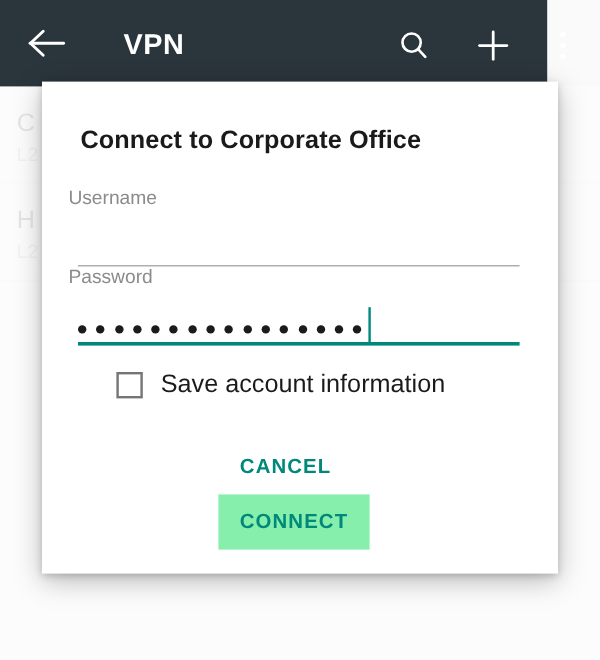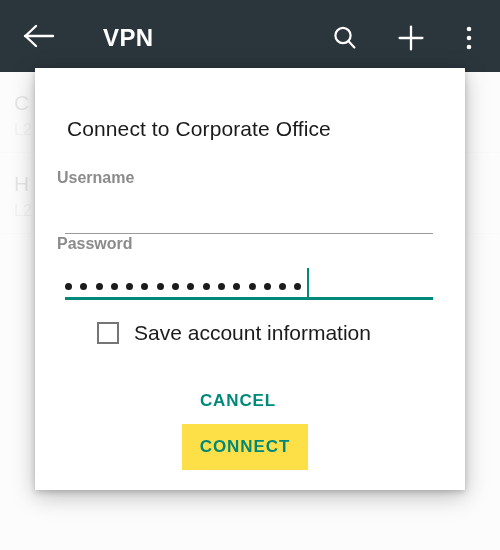--- a/index.html
+++ b/index.html
@@ -13,21 +13,21 @@
     font-family: "Liberation Sans", sans-serif;
     -webkit-font-smoothing: antialiased;
     overflow: hidden;
     position: relative;
   }
 
   
   #appbar {
     position: absolute;
     left: 0; top: 0;
-    width: 500px;
+    width: 456px;
     height: 72px;
     background: #2b353c;
     z-index: 5;
   }
   #back-arrow {
     position: absolute;
     left: 22px; top: 22px;
     width: 36px; height: 28px;
     cursor: pointer;
   }
@@ -95,36 +95,35 @@
     position: absolute;
     left: 35px;
     top: 68px;
     width: 430px;
     background: #ffffff;
     z-index: 10;
     box-shadow: 0 6px 22px rgba(0,0,0,0.26), 0 2px 6px rgba(0,0,0,0.18);
     padding-bottom: 20px;
   }
   #dialog-title {
-    margin: 48px 0 0 32px;
+    margin: 36px 0 0 32px;
     font-size: 21px;
-    font-weight: normal;
+    font-weight: bold;
     color: #1a1a1a;
     letter-spacing: .1px;
     line-height: 26px;
   }
 
   .field-block {
     margin: 0 32px 0 22px;
   }
   .field-label {
     font-size: 16px;
     color: #8b8b8b;
     line-height: 20px;
-    font-weight: bold;
   }
   .field-line {
     position: relative;
     height: 46px;
   }
   .field-value {
     position: absolute;
     left: 8px;
     top: 0;
     height: 22px;
@@ -206,21 +205,21 @@
     font-weight: bold;
     color: #00897b;
     letter-spacing: .9px;
     padding: 13px 16px;
     cursor: pointer;
     background: transparent;
     border: none;
     font-family: "Liberation Sans", sans-serif;
   }
   #connect-button {
-    background: #fde047;
+    background: #86efac;
     margin-left: 14px;
     padding: 13px 18px;
   }
 </style>
 </head>
 <body>
 
 <div id="appbar">
 
   <div id="back-arrow">

